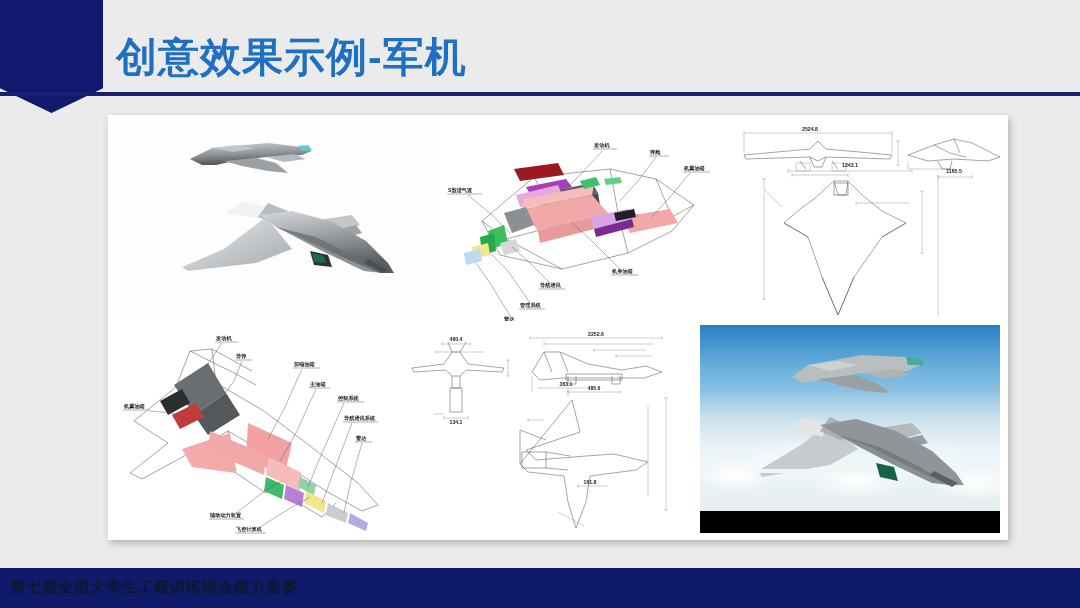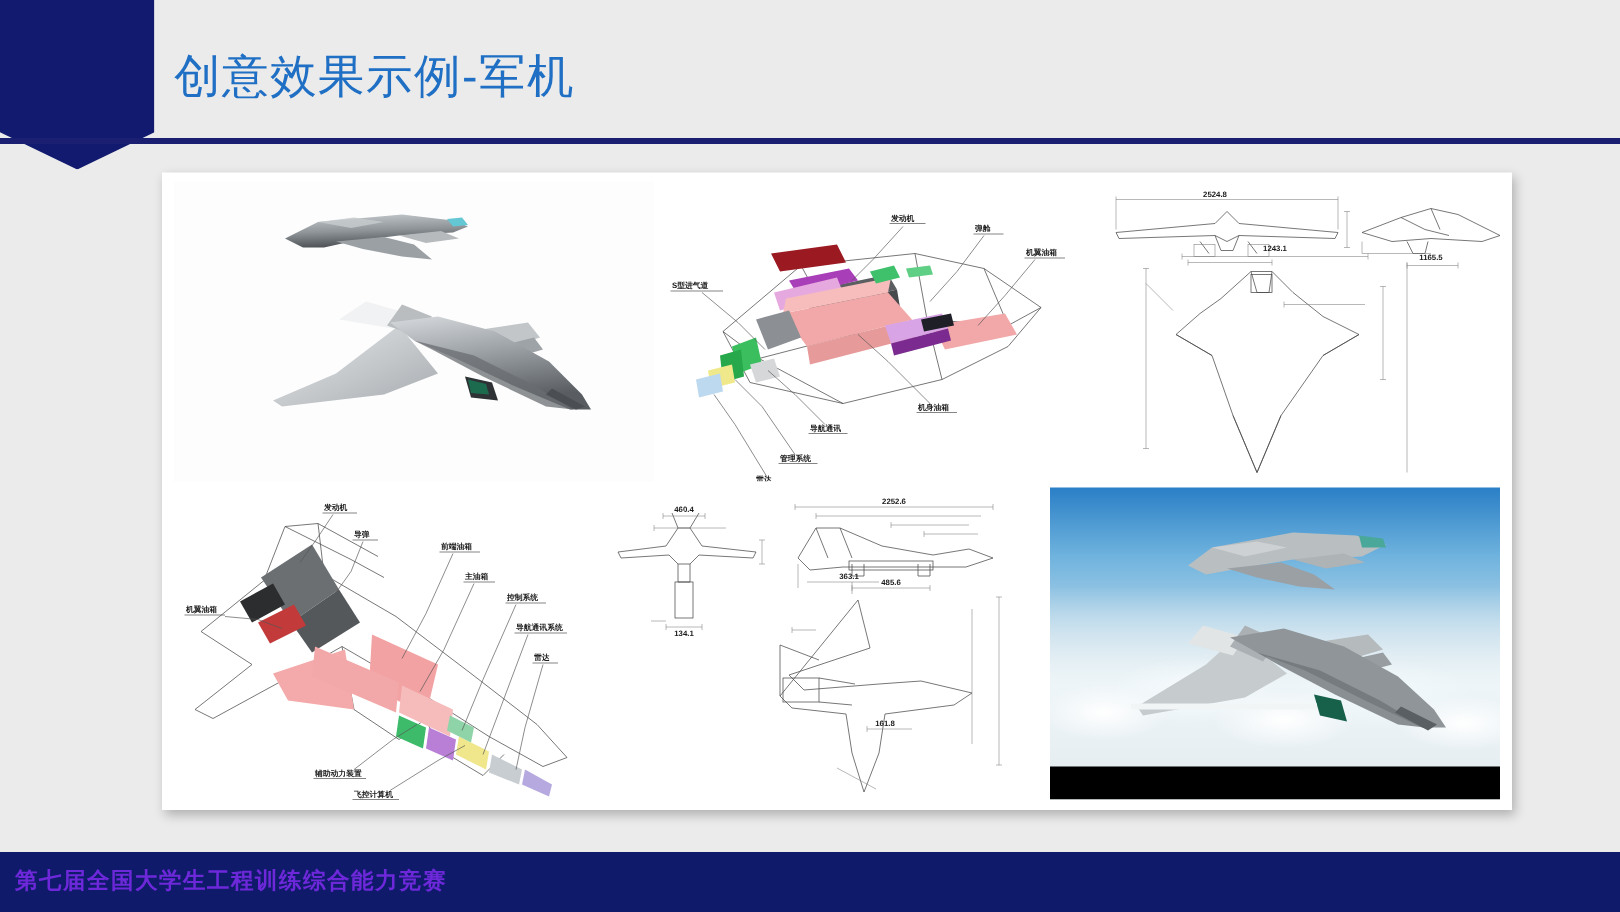--- a/index.html
+++ b/index.html
@@ -18,22 +18,22 @@
   
   .corner-banner {
     position: absolute; left: 0; top: 0;
     width: 103px; height: 113px;
     background: #111a6e;
     clip-path: polygon(0 0, 100% 0, 100% 78%, 50% 100%, 0 78%);
   }
   .slide-title {
     position: absolute;
     left: 116px; top: 30px;
-    font-size: 31px;
-    font-weight: normal;
+    font-size: 41px;
+    font-weight: bold;
     color: #1f6fc4;
     letter-spacing: 1px;
     white-space: nowrap;
   }
   .title-rule {
     position: absolute;
     left: 0; top: 92px;
     width: 1080px; height: 4px;
     background: #1b1f72;
   }
@@ -43,21 +43,21 @@
     position: absolute;
     left: 0; top: 568px;
     width: 1080px; height: 40px;
     background: #0f1a6b;
   }
   .footer-text {
     position: absolute;
     left: 10px; top: 578px;
     font-size: 15px;
     font-weight: bold;
-    color: #6d28d9;
+    color: #0f172a;
     letter-spacing: 1px;
     white-space: nowrap;
   }
 
   
   .content-card {
     position: absolute;
     left: 108px; top: 115px;
     width: 900px; height: 425px;
     background: #ffffff;

